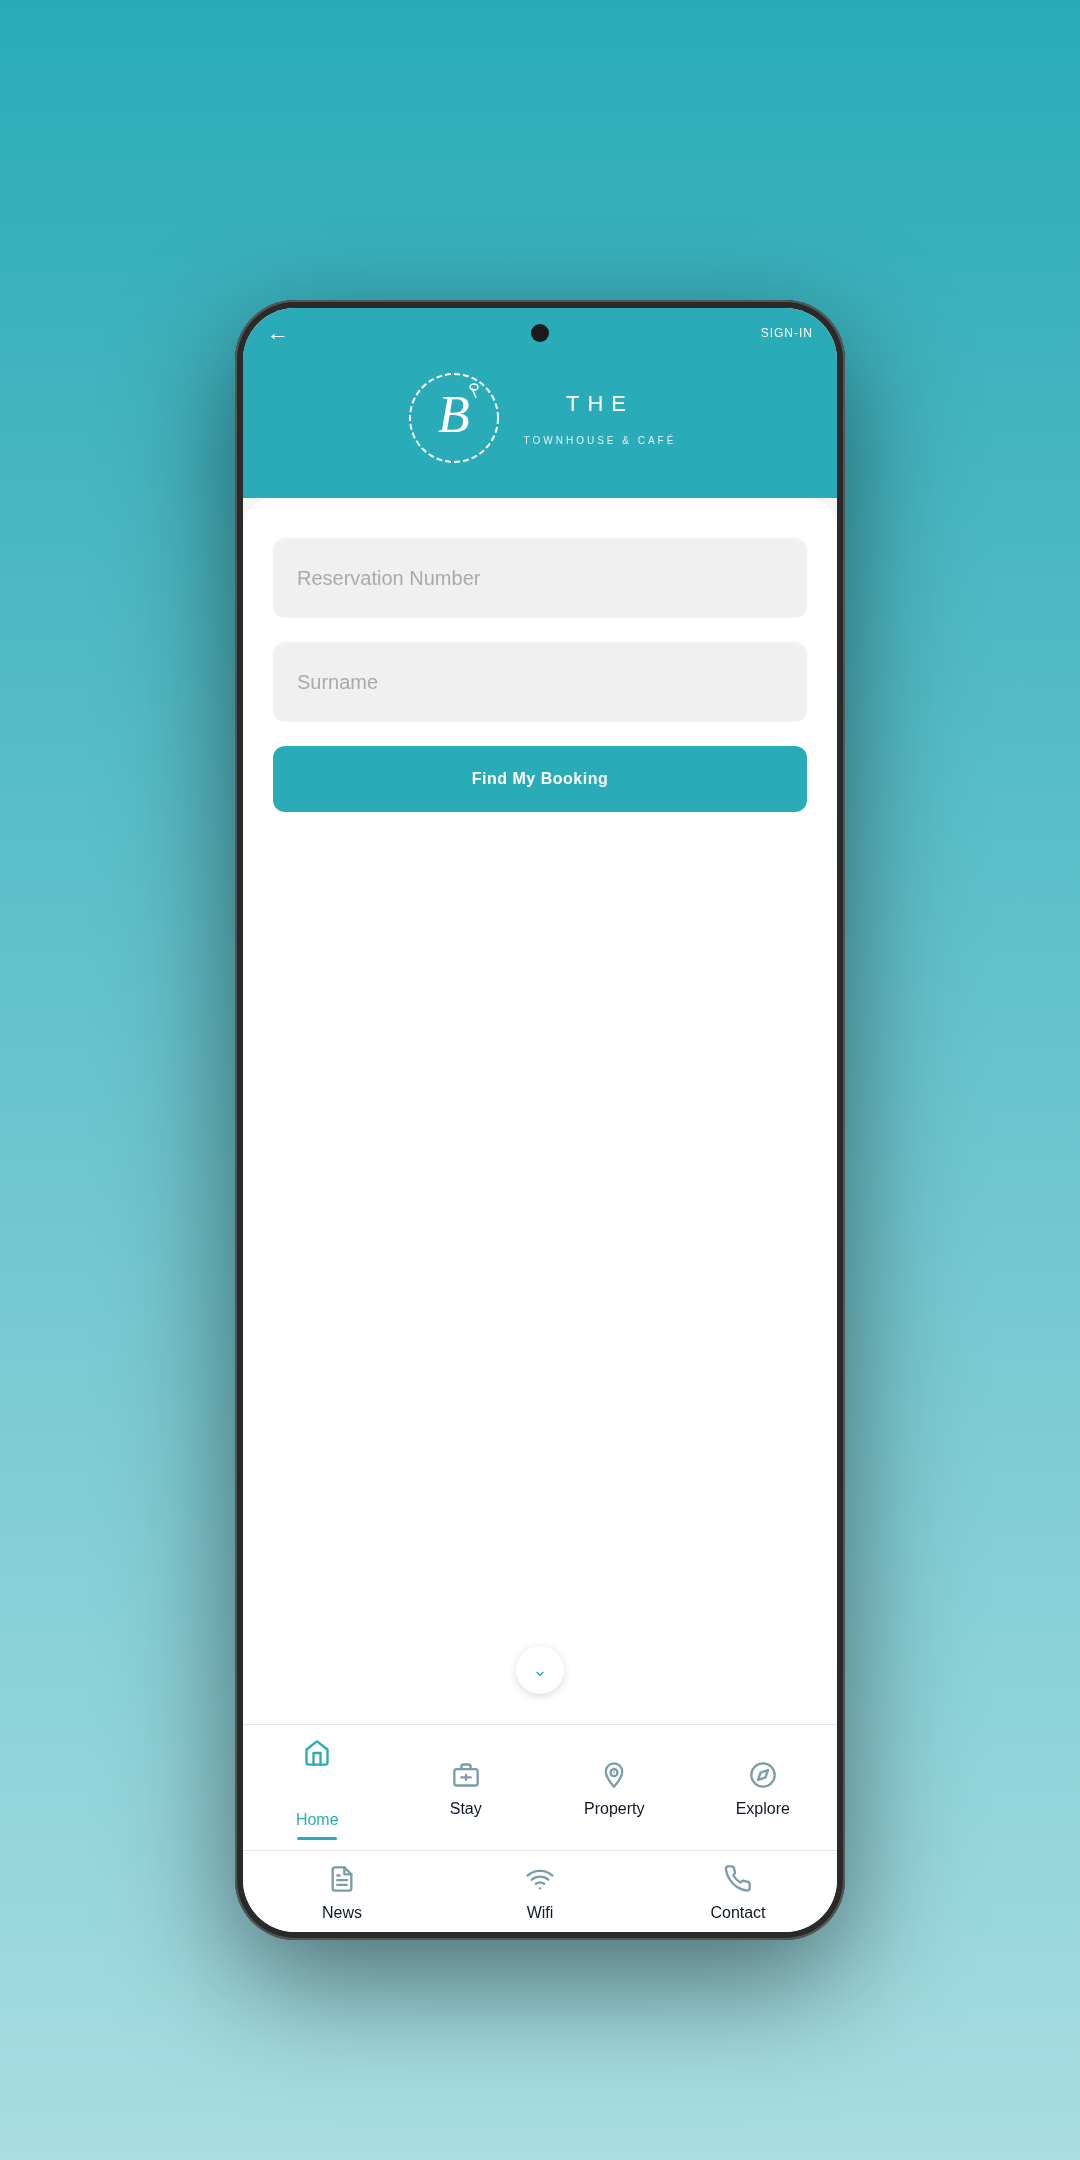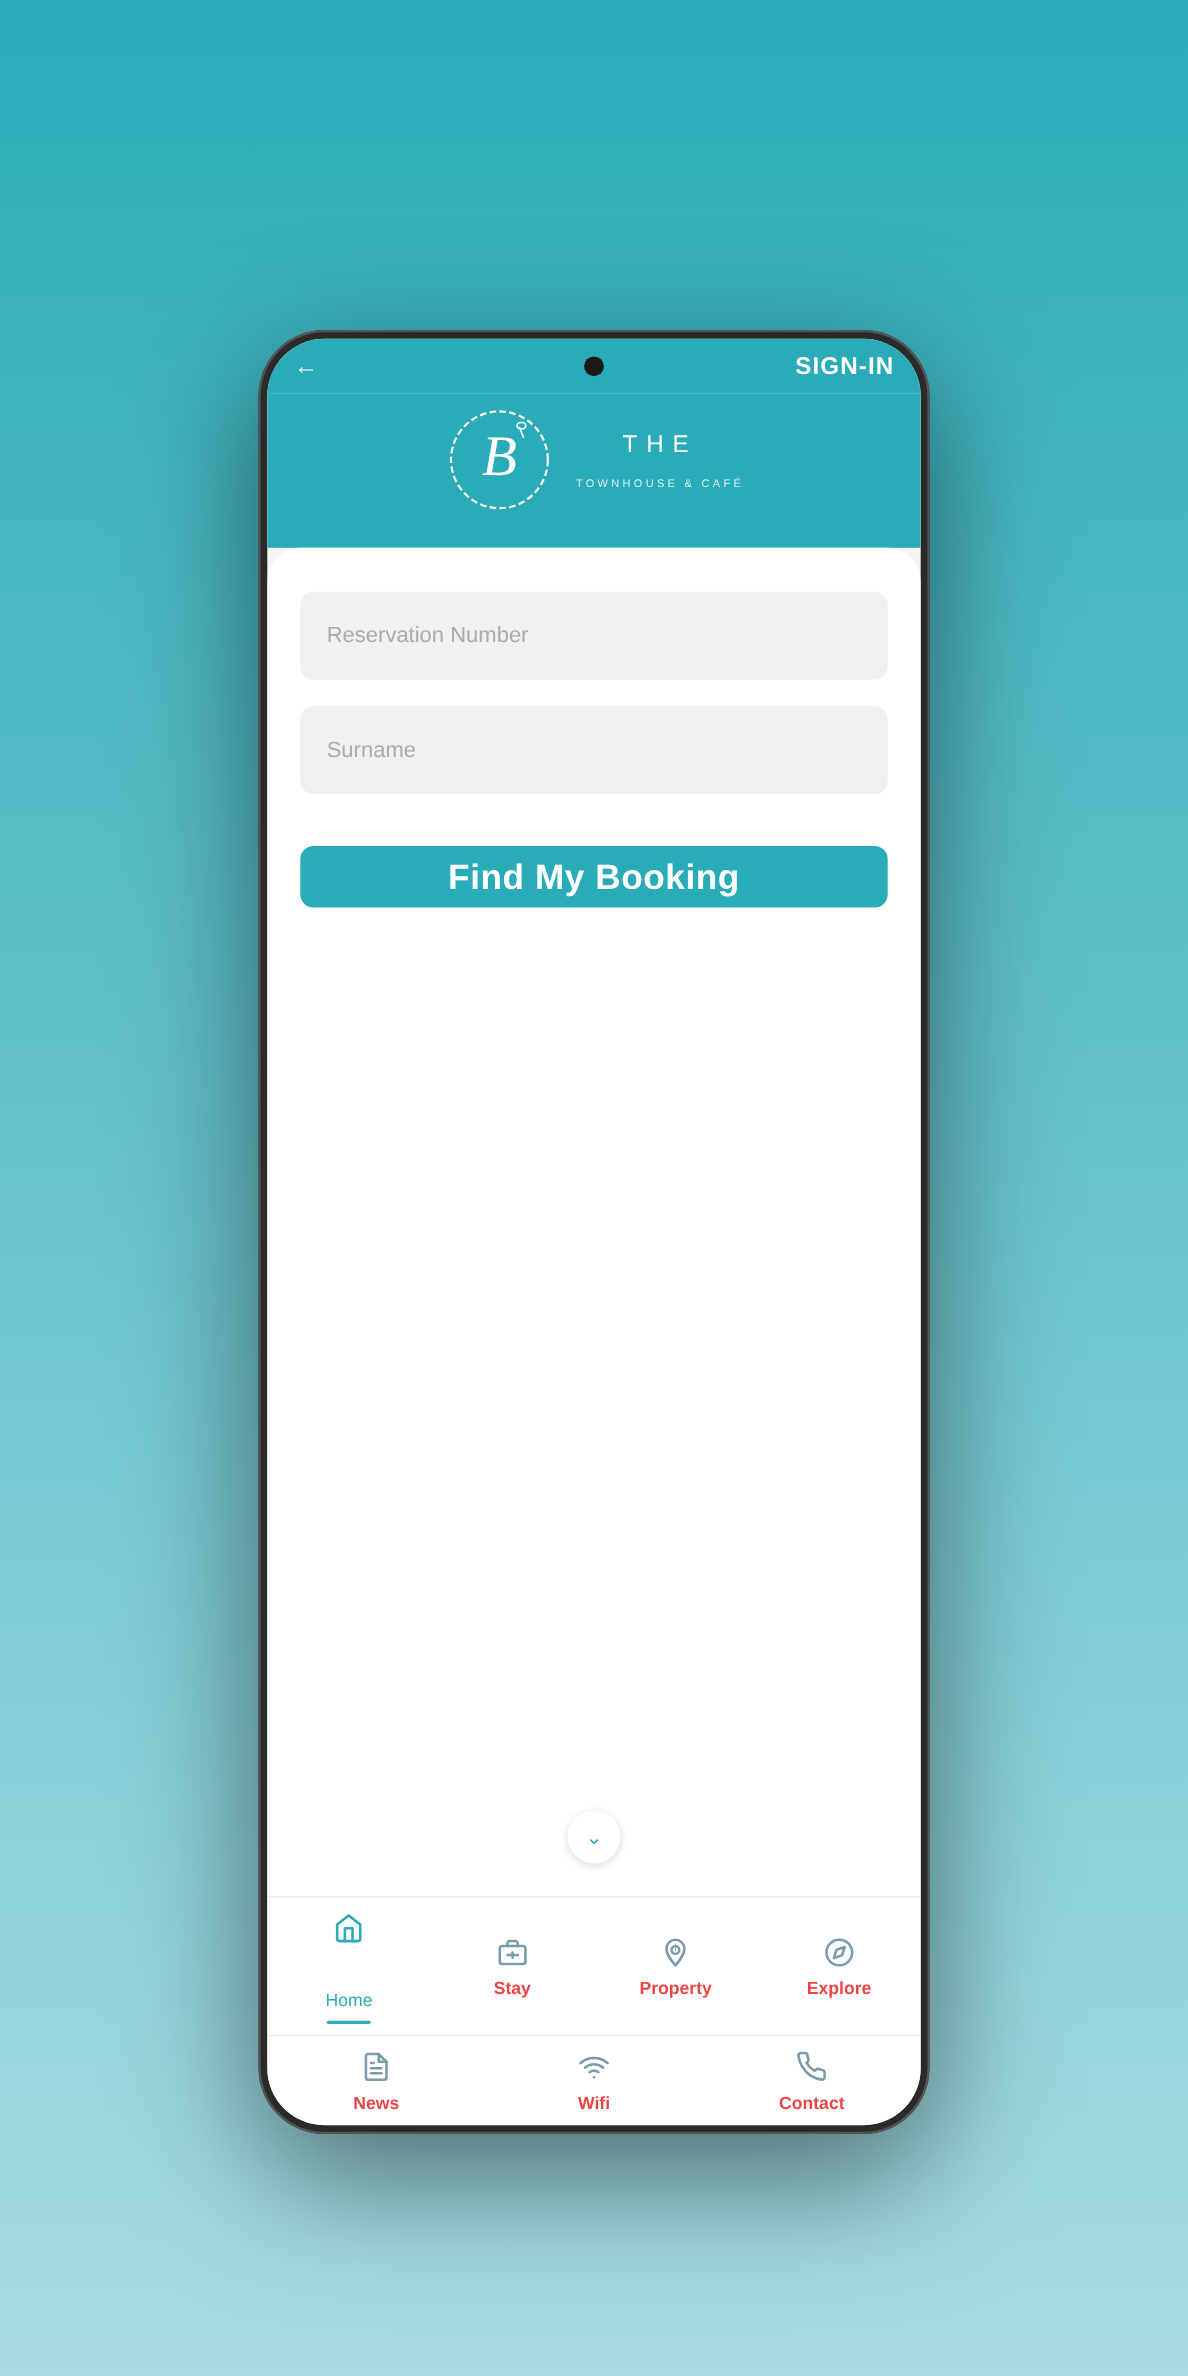--- a/index.html
+++ b/index.html
@@ -62,22 +62,22 @@
       background: #1a1a1a;
       border-radius: 50%;
       position: absolute;
       left: 50%;
       transform: translateX(-50%);
       top: 16px;
     }
 
     .sign-in-btn {
       color: white;
-      font-size: 22px;
-      font-weight: 700;
+      font-size: 12px;
+      font-weight: 400;
       letter-spacing: 1px;
     }
 
     
     .header-area {
       background: #2aabb8;
       padding: 10px 30px 30px;
       display: flex;
       align-items: center;
       justify-content: center;
@@ -138,30 +138,29 @@
       outline: none;
     }
 
     .input-field::placeholder {
       color: #aaa;
       font-size: 20px;
     }
 
     .find-booking-btn {
       width: 100%;
-      height: 56px;
+      height: 66px;
       background: #2aabb8;
       border: none;
       border-radius: 12px;
       color: white;
-      font-size: 32px;
+      font-size: 16px;
       font-weight: 600;
       cursor: pointer;
       letter-spacing: 0.5px;
-      margin-top: 23px;
     }
 
     .content-spacer {
       flex: 1;
     }
 
     
     .chevron-area {
       display: flex;
       justify-content: center;
@@ -204,22 +203,22 @@
     }
 
     .nav-icon {
       color: #7a9baa;
       font-size: 28px;
       line-height: 1;
     }
 
     .nav-label {
       font-size: 16px;
-      color: #ef4444;
-      font-weight: 700;
+      color: #0f172a;
+      font-weight: 400;
     }
 
     .nav-item.active .nav-label {
       color: #2aabb8;
       font-weight: 400;
       margin-top: 33px;
     }
 
     .nav-item.active .nav-icon {
       color: #2aabb8;

